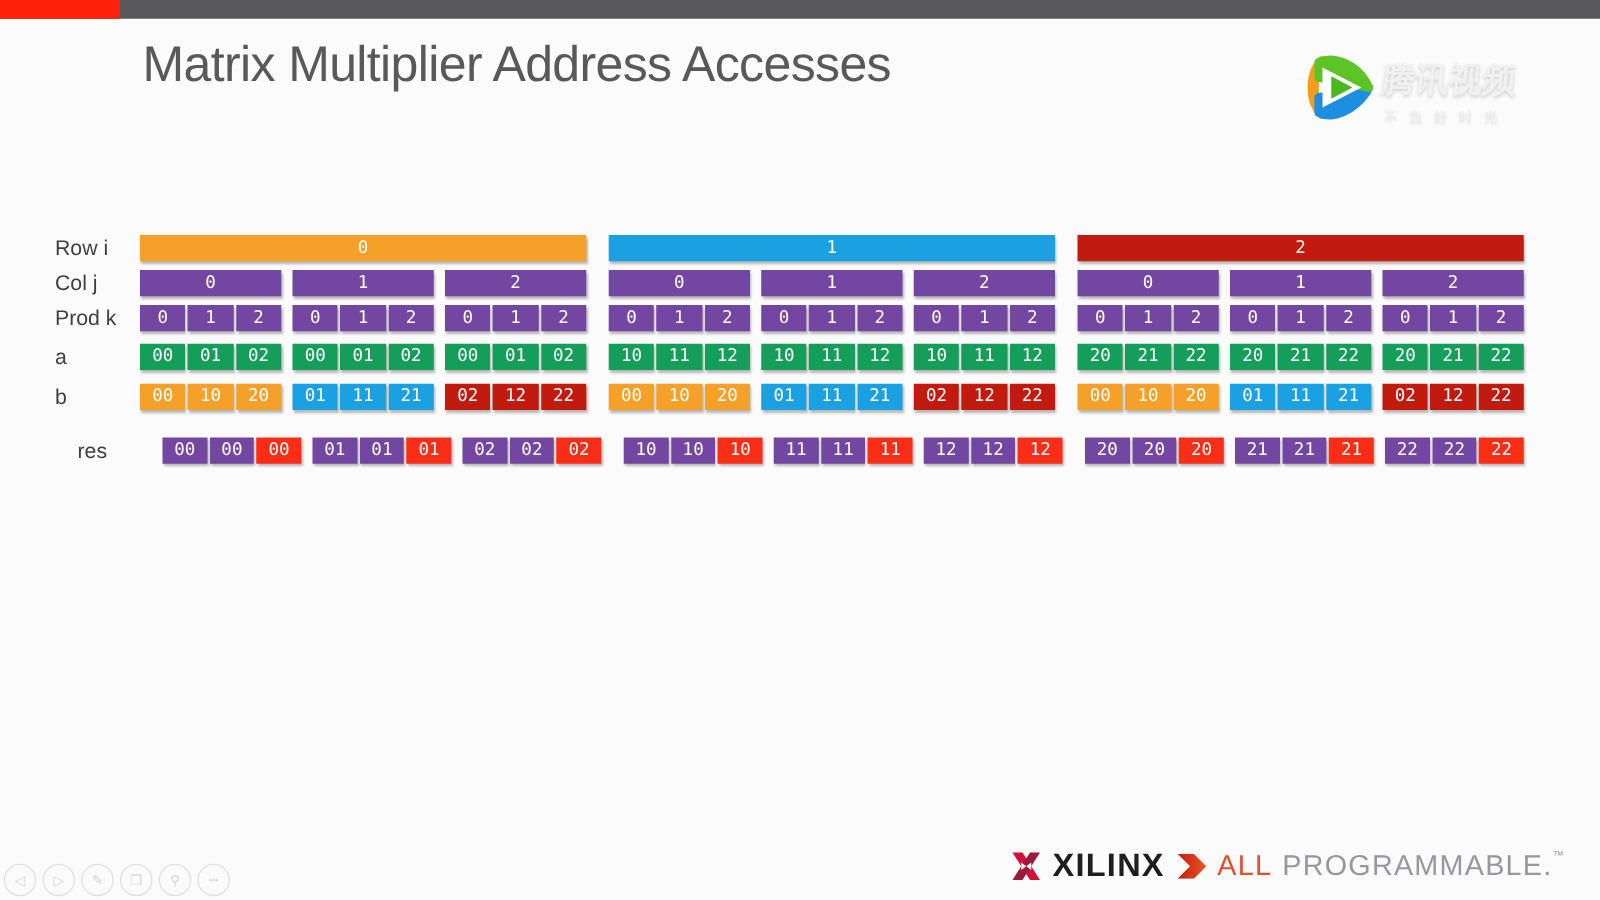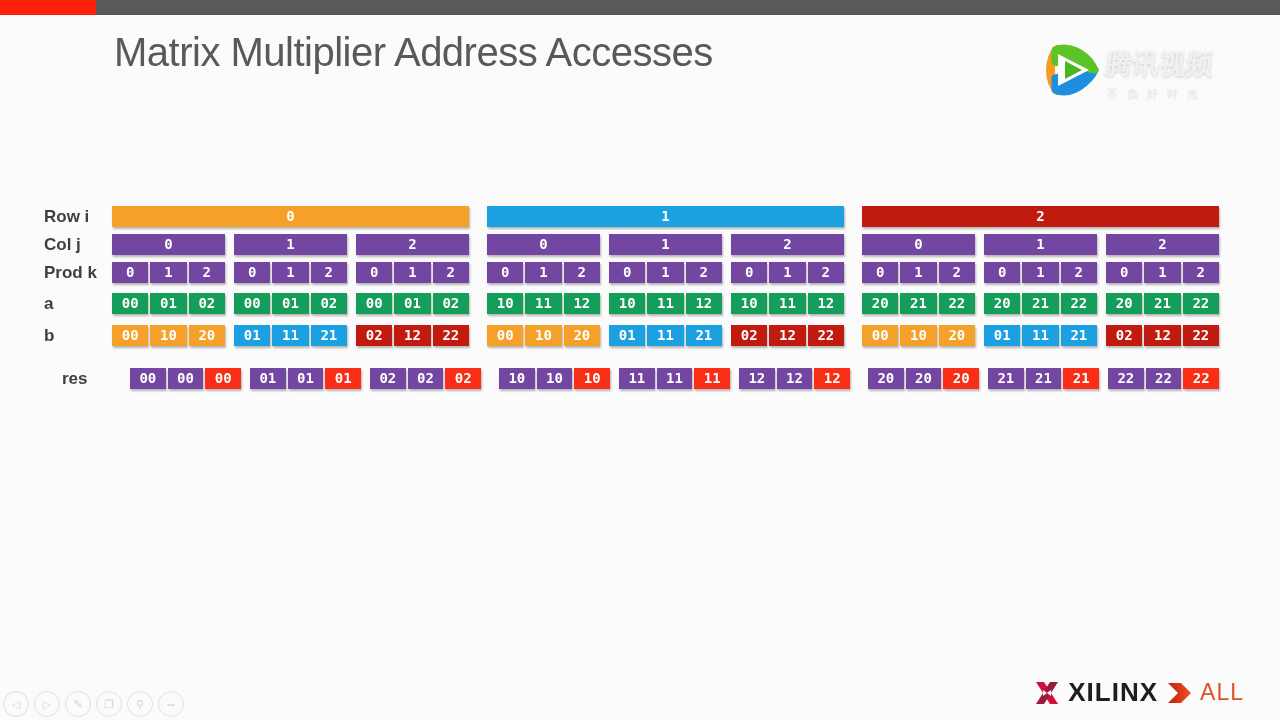--- a/index.html
+++ b/index.html
@@ -21,21 +21,21 @@
   .tencent-name{
     position:absolute;left:62px;top:8px;font-size:27px;font-weight:bold;
     color:#f1f1f1;text-shadow:0 1px 3px rgba(0,0,0,0.18);transform:skewX(-6deg);
     white-space:nowrap;
   }
   .tencent-slogan{
     position:absolute;left:64px;top:48px;font-size:11px;letter-spacing:9px;
     color:#ededed;text-shadow:0 1px 2px rgba(0,0,0,0.15);white-space:nowrap;
   }
   
-  .matrix{position:absolute;left:44px;top:206px;width:1175px;font-weight:bold;}
+  .matrix{position:absolute;left:44px;top:188px;width:1175px;}
   .m-row{display:flex;margin-bottom:7px;}
   .m-row .row-label{
     width:68px;font-size:17px;color:#3f3f3f;display:flex;align-items:center;
     flex:none;
   }
   .row-content{flex:1;display:flex;gap:18px;min-width:0;}
   .group{flex:1;display:flex;gap:9px;min-width:0;}
   .subgroup{flex:1;display:flex;gap:2px;min-width:0;}
   .bar,.cell{
     height:21px;line-height:21px;text-align:center;color:#ffffff;
@@ -357,20 +357,21 @@
   <svg class="xilinx-chevron" width="24" height="20" viewBox="0 0 24 20">
     <defs>
       <linearGradient id="chevg" x1="0" y1="0" x2="1" y2="0">
         <stop offset="0" stop-color="#c11e0f"></stop>
           <stop offset="1" stop-color="#f05023"></stop>
       </linearGradient>
     </defs>
     <path d="M0 0 L13 0 L23 10 L13 20 L0 20 L10 10 Z" fill="url(#chevg)"></path>
   </svg>
   <span class="xilinx-all">ALL</span>
+  <span class="xilinx-prog"><span>PROGRAMMABLE.</span><span class="xilinx-tm">™</span></span>
 </div>
 
 <div class="controls" id="controls">
     <div class="ctrl-btn">
       <span>◁</span>
     </div>
     <div class="ctrl-btn">
       <span>▷</span>
     </div>
     <div class="ctrl-btn">

